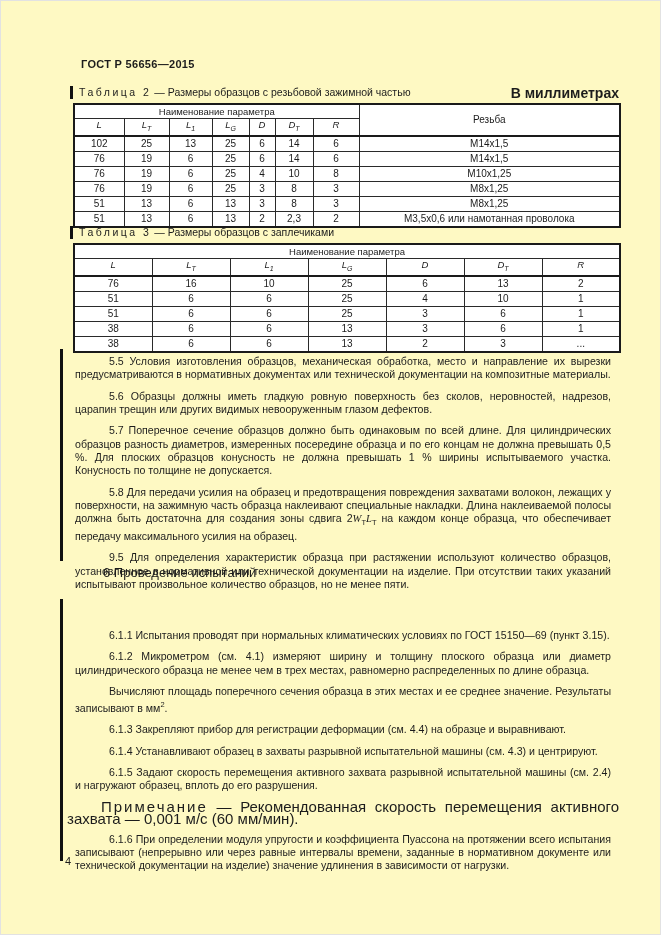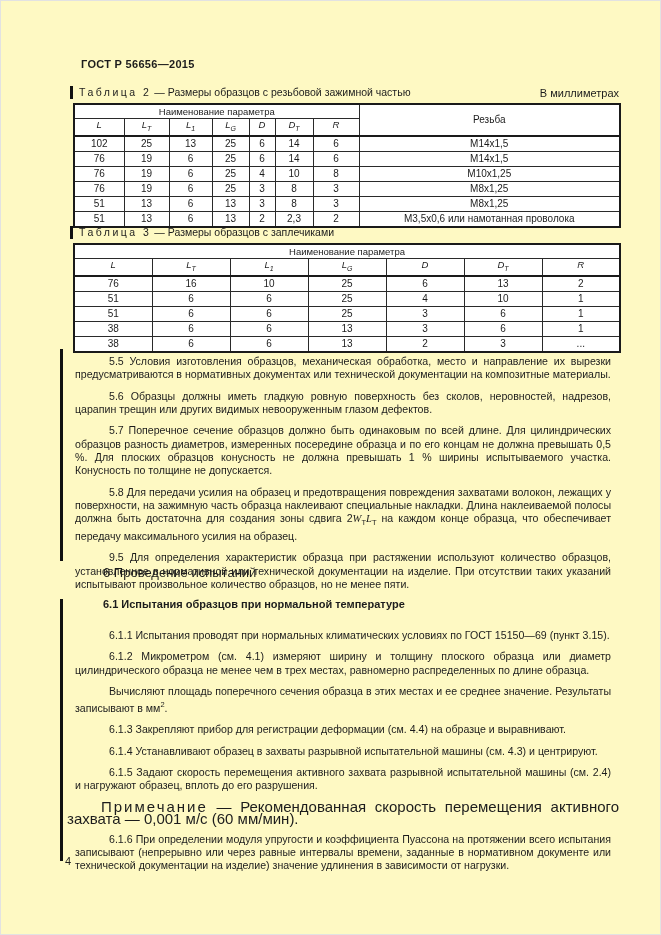--- a/index.html
+++ b/index.html
@@ -10,21 +10,21 @@
   }
   .page{
     position:relative;width:659px;height:933px;background:#fef9c3;
     border:1px solid #e2e2e2;box-sizing:content-box;overflow:hidden;
   }
   .std-code{position:absolute;left:80px;top:57px;font-size:11px;font-weight:bold;letter-spacing:.3px;}
   .caption-row{position:absolute;left:66px;width:552px;display:flex;justify-content:space-between;align-items:flex-end;gap:32px;}
   .cap2{top:85px;} .cap3{top:225px;}
   .tbl-caption{font-size:10.5px;border-left:3px solid #111;padding-left:6px;margin-left:3px;line-height:13px;}
   .tbl-label{letter-spacing:2.5px;}
-  .units{font-size:11px;line-height:11px;}
+  .units{font-size:14px;line-height:11px;font-weight:bold;}
   table{border-collapse:collapse;table-layout:fixed;position:absolute;background:#fff;}
   .t2{left:72px;top:102px;width:546px;}
   .t3{left:72px;top:242px;width:546px;}
   th,td{border:1px solid #2a2a2a;text-align:center;vertical-align:middle;padding:0 2px;overflow:hidden;white-space:nowrap;}
   table{border:2px solid #1a1a1a;padding-left:40px;}
   .grp th{font-size:9.5px;font-weight:normal;height:13px;line-height:12px;}
   .sym th{font-size:9.5px;font-weight:normal;font-style:italic;height:13px;line-height:12px;border-bottom:2px solid #1a1a1a;}
   .sym th sub,.thr sub{font-size:7px;}
   td{font-size:10px;height:14px;line-height:13px;}
   .thread-cell{font-size:10px;}
@@ -229,21 +229,20 @@
 
   <div class="textblock sec5">
     <p>5.5 Условия изготовления образцов, механическая обработка, место и направление их вырезки предусматриваются в нормативных документах или технической документации на композитные материалы.</p>
     <p>5.6 Образцы должны иметь гладкую ровную поверхность без сколов, неровностей, надрезов, царапин трещин или других видимых невооруженным глазом дефектов.</p>
     <p>5.7 Поперечное сечение образцов должно быть одинаковым по всей длине. Для цилиндрических образцов разность диаметров, измеренных посередине образца и по его концам не должна превышать 0,5 %. Для плоских образцов конусность не должна превышать 1 % ширины испытываемого участка. Конусность по толщине не допускается.</p>
     <p class="formula"><span>5.8 Для передачи усилия на образец и предотвращения повреждения захватами волокон, лежащих у поверхности, на зажимную часть образца наклеивают специальные накладки. Длина наклеиваемой полосы должна быть достаточна для создания зоны сдвига 2</span><i>W</i><sub>Т</sub><i>L</i><sub>Т</sub><span> на каждом конце образца, что обеспечивает передачу максимального усилия на образец.</span></p>
     <p>9.5 Для определения характеристик образца при растяжении используют количество образцов, установленное в нормативной или технической документации на изделие. При отсутствии таких указаний испытывают произвольное количество образцов, но не менее пяти.</p>
   </div>
 
   <div class="h6">6 Проведение испытаний</div>
-  <div class="h61">6.1 Испытания образцов при нормальной температуре</div>
 
   <div class="textblock sec6">
     <p>6.1.1 Испытания проводят при нормальных климатических условиях по ГОСТ 15150—69 (пункт 3.15).</p>
     <p>6.1.2 Микрометром (см. 4.1) измеряют ширину и толщину плоского образца или диаметр цилиндрического образца не менее чем в трех местах, равномерно распределенных по длине образца.</p>
     <p><span>Вычисляют площадь поперечного сечения образца в этих местах и ее среднее значение. Результаты записывают в мм</span><sup>2</sup><span>.</span></p>
     <p>6.1.3 Закрепляют прибор для регистрации деформации (см. 4.4) на образце и выравнивают.</p>
     <p>6.1.4 Устанавливают образец в захваты разрывной испытательной машины (см. 4.3) и центрируют.</p>
     <p>6.1.5 Задают скорость перемещения активного захвата разрывной испытательной машины (см. 2.4) и нагружают образец, вплоть до его разрушения.</p>
     <p class="note-p"><span class="note-label">Примечание</span><span> — Рекомендованная скорость перемещения активного захвата — 0,001 м/с (60 мм/мин).</span></p>
     <p>6.1.6 При определении модуля упругости и коэффициента Пуассона на протяжении всего испытания записывают (непрерывно или через равные интервалы времени, заданные в нормативном документе или технической документации на изделие) значение удлинения в зависимости от нагрузки.</p>

